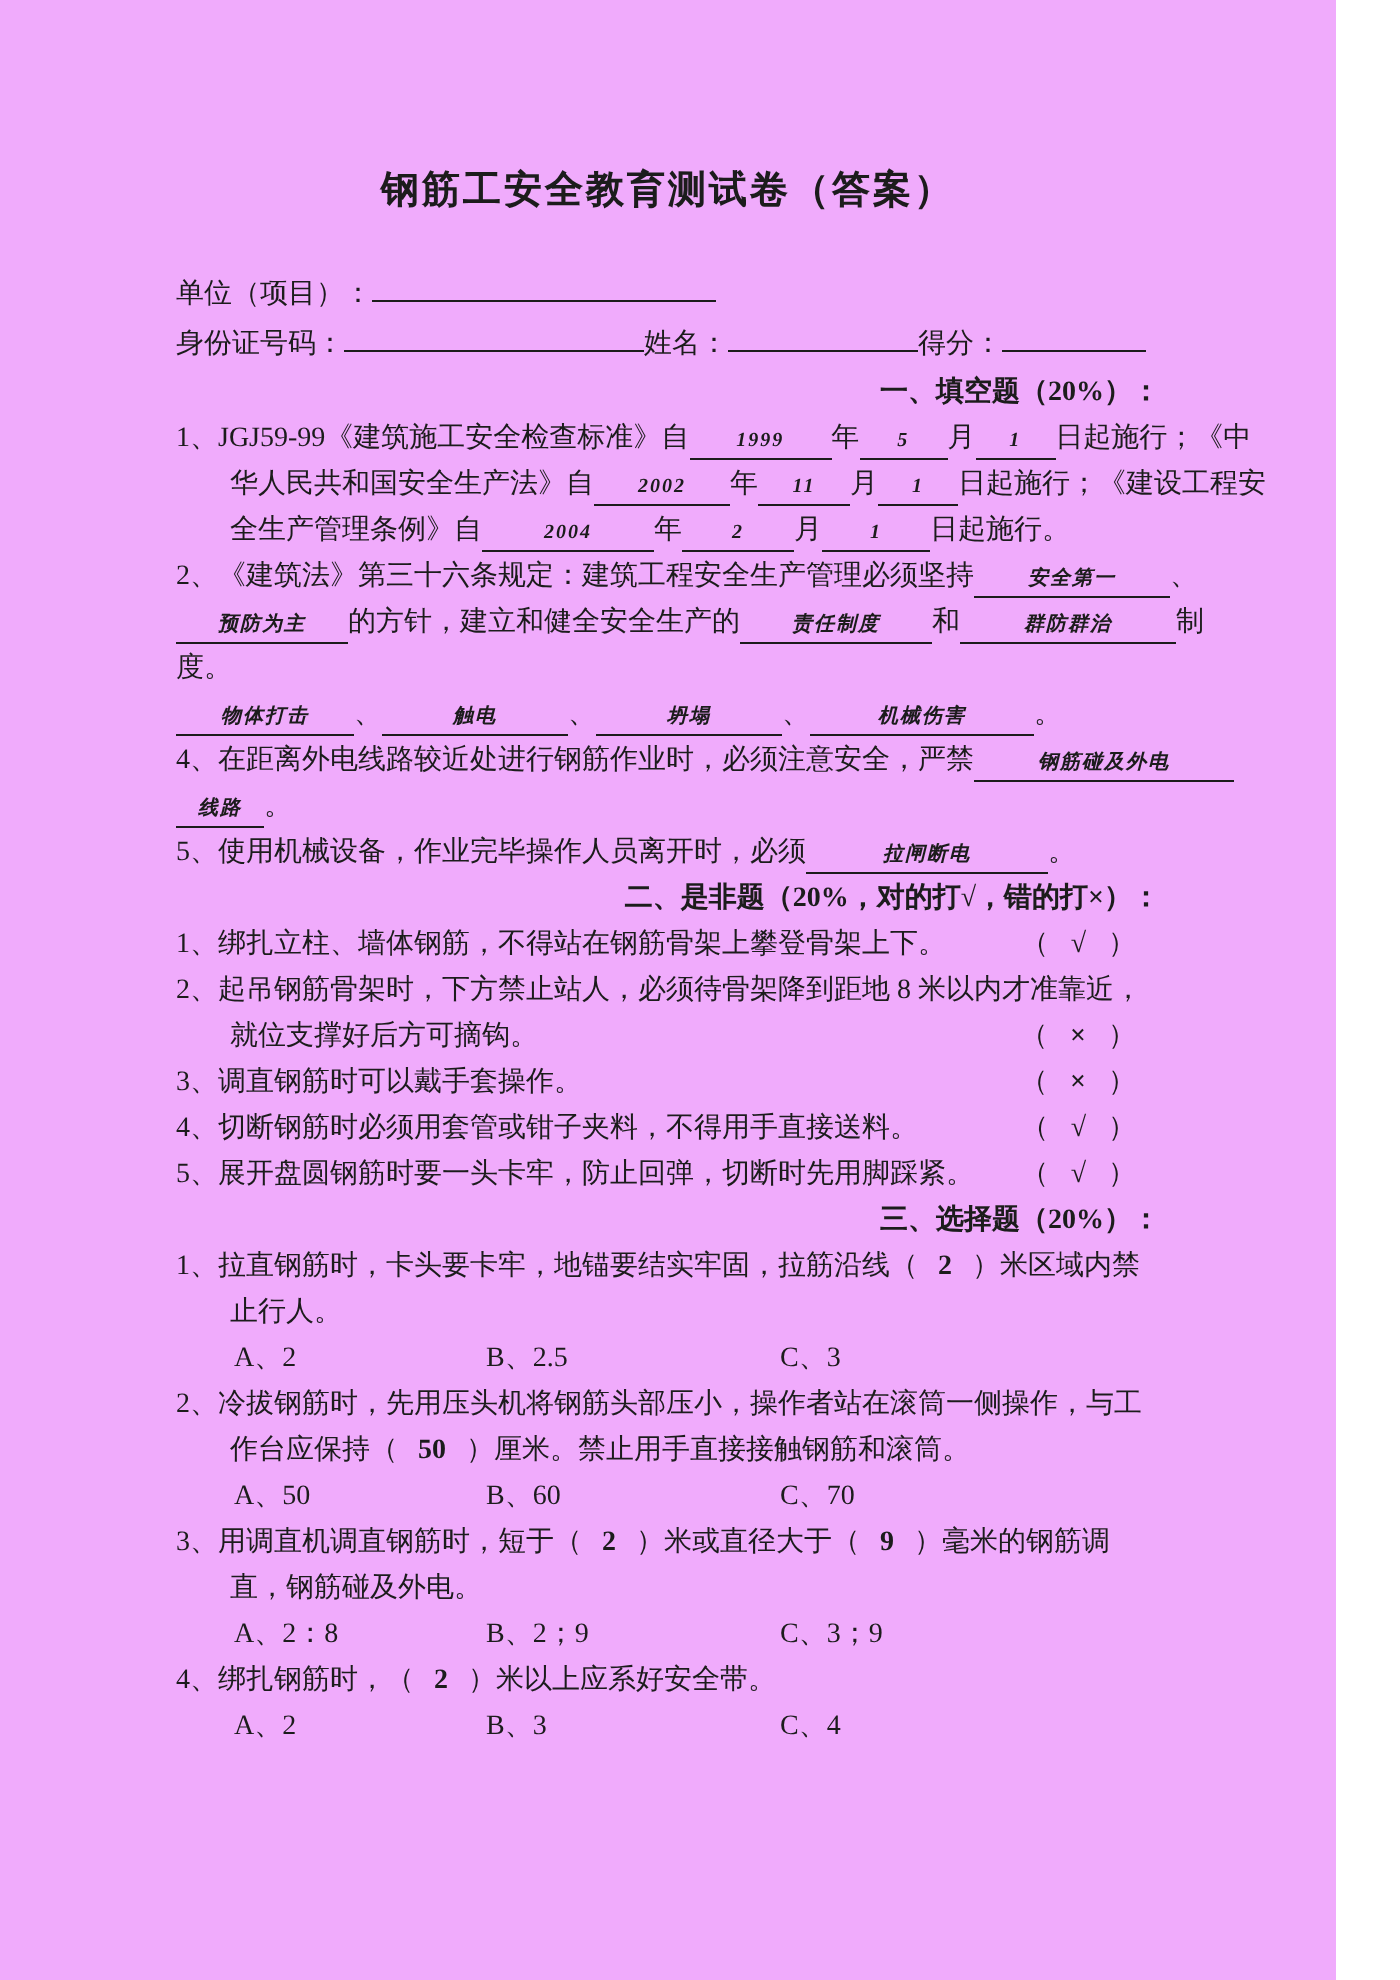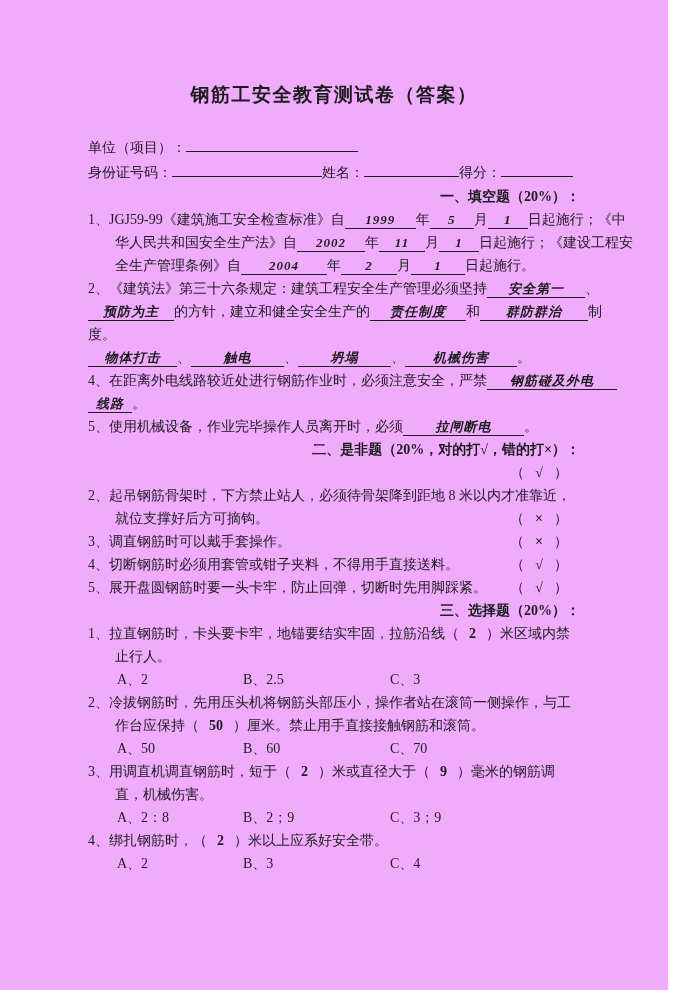--- a/index.html
+++ b/index.html
@@ -39,21 +39,21 @@
     border-bottom: 1.5px solid #1c1c1c;
     height: 15px;
     vertical-align: baseline;
   }
   .ans {
     display: inline-block;
     border-bottom: 1.5px solid #1c1c1c;
     text-align: center;
     font-style: italic;
     font-weight: bold;
-    font-size: 13px;
+    font-size: 10px;
     line-height: 17px;
     padding: 0 3px;
     letter-spacing: 1px;
   }
   .mark-wrap {
     position: absolute;
     right: 12px;
     top: 0;
     font-size: 14px;
   }
@@ -73,32 +73,32 @@
       <div class="line" style="padding-left: 27px;"><span class="t">华人民共和国安全生产法》自</span><span class="ans" style="min-width: 62px;">2002</span><span class="t">年</span><span class="ans" style="min-width: 40px;">11</span><span class="t">月</span><span class="ans" style="min-width: 34px;">1</span><span class="t">日起施行；《建设工程安</span></div>
       <div class="line" style="padding-left: 27px;"><span class="t">全生产管理条例》自</span><span class="ans" style="min-width: 80px;">2004</span><span class="t">年</span><span class="ans" style="min-width: 50px;">2</span><span class="t">月</span><span class="ans" style="min-width: 48px;">1</span><span class="t">日起施行。</span></div>
       <div class="line"><span class="t">2、《建筑法》第三十六条规定：建筑工程安全生产管理必须坚持</span><span class="ans" style="min-width: 92px;">安全第一</span><span class="t">、</span></div>
       <div class="line"><span class="ans" style="min-width: 80px;">预防为主</span><span class="t">的方针，建立和健全安全生产的</span><span class="ans" style="min-width: 90px;">责任制度</span><span class="t">和</span><span class="ans" style="min-width: 102px;">群防群治</span><span class="t">制</span></div>
       <div class="line"><span class="t">度。</span></div>
       <div class="line"><span class="ans" style="min-width: 83px;">物体打击</span><span class="t">、</span><span class="ans" style="min-width: 87px;">触电</span><span class="t">、</span><span class="ans" style="min-width: 87px;">坍塌</span><span class="t">、</span><span class="ans" style="min-width: 106px;">机械伤害</span><span class="t">。</span></div>
       <div class="line"><span class="t">4、在距离外电线路较近处进行钢筋作业时，必须注意安全，严禁</span><span class="ans" style="min-width: 124px;">钢筋碰及外电</span></div>
       <div class="line"><span class="ans" style="min-width: 38px;">线路</span><span class="t">。</span></div>
       <div class="line"><span class="t">5、使用机械设备，作业完毕操作人员离开时，必须</span><span class="ans" style="min-width: 115px;">拉闸断电</span><span class="t">。</span></div>
       <div class="line heading"><span class="t">二、是非题（20%，对的打√，错的打×）：</span></div>
-      <div class="line"><span class="mark-wrap"><span>（</span><span class="mark">√</span><span>）</span></span></div>
+      <div class="line"><span class="t">1、绑扎立柱、墙体钢筋，不得站在钢筋骨架上攀登骨架上下。</span><span class="mark-wrap"><span>（</span><span class="mark">√</span><span>）</span></span></div>
       <div class="line"><span class="t">2、起吊钢筋骨架时，下方禁止站人，必须待骨架降到距地 8 米以内才准靠近，</span></div>
       <div class="line" style="padding-left: 27px;"><span class="t">就位支撑好后方可摘钩。</span><span class="mark-wrap"><span>（</span><span class="mark">×</span><span>）</span></span></div>
       <div class="line"><span class="t">3、调直钢筋时可以戴手套操作。</span><span class="mark-wrap"><span>（</span><span class="mark">×</span><span>）</span></span></div>
       <div class="line"><span class="t">4、切断钢筋时必须用套管或钳子夹料，不得用手直接送料。</span><span class="mark-wrap"><span>（</span><span class="mark">√</span><span>）</span></span></div>
       <div class="line"><span class="t">5、展开盘圆钢筋时要一头卡牢，防止回弹，切断时先用脚踩紧。</span><span class="mark-wrap"><span>（</span><span class="mark">√</span><span>）</span></span></div>
       <div class="line heading"><span class="t">三、选择题（20%）：</span></div>
       <div class="line"><span class="t">1、拉直钢筋时，卡头要卡牢，地锚要结实牢固，拉筋沿线（</span><span class="fb">2</span><span class="t">）米区域内禁</span></div>
       <div class="line" style="padding-left: 27px;"><span class="t">止行人。</span></div>
       <div class="line options" style="padding-left: 29px;"><span class="opt" style="width: 126px;">A、2</span><span class="opt" style="width: 147px;">B、2.5</span><span class="opt">C、3</span></div>
       <div class="line"><span class="t">2、冷拔钢筋时，先用压头机将钢筋头部压小，操作者站在滚筒一侧操作，与工</span></div>
       <div class="line" style="padding-left: 27px;"><span class="t">作台应保持（</span><span class="fb">50</span><span class="t">）厘米。禁止用手直接接触钢筋和滚筒。</span></div>
       <div class="line options" style="padding-left: 29px;"><span class="opt" style="width: 126px;">A、50</span><span class="opt" style="width: 147px;">B、60</span><span class="opt">C、70</span></div>
       <div class="line"><span class="t">3、用调直机调直钢筋时，短于（</span><span class="fb">2</span><span class="t">）米或直径大于（</span><span class="fb">9</span><span class="t">）毫米的钢筋调</span></div>
-      <div class="line" style="padding-left: 27px;"><span class="t">直，机械伤害。</span></div>
+      <div class="line" style="padding-left: 27px;"><span class="t">直，钢筋碰及外电。</span></div>
       <div class="line options" style="padding-left: 29px;"><span class="opt" style="width: 126px;">A、2：8</span><span class="opt" style="width: 147px;">B、2；9</span><span class="opt">C、3；9</span></div>
       <div class="line"><span class="t">4、绑扎钢筋时，（</span><span class="fb">2</span><span class="t">）米以上应系好安全带。</span></div>
       <div class="line options" style="padding-left: 29px;"><span class="opt" style="width: 126px;">A、2</span><span class="opt" style="width: 147px;">B、3</span><span class="opt">C、4</span></div>
     </div>
 </div>
 
 </body></html>

